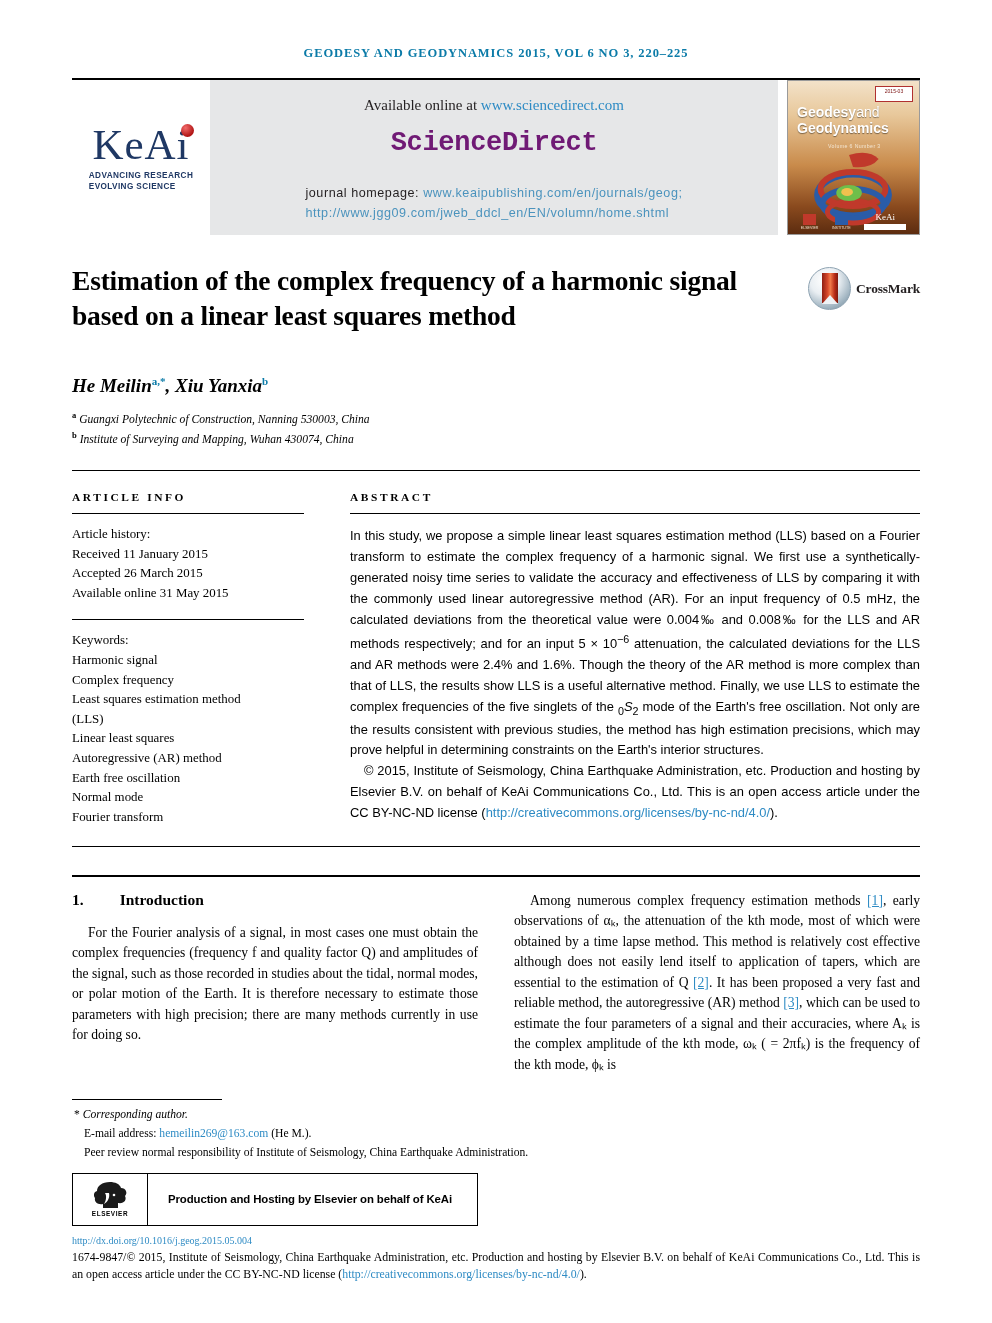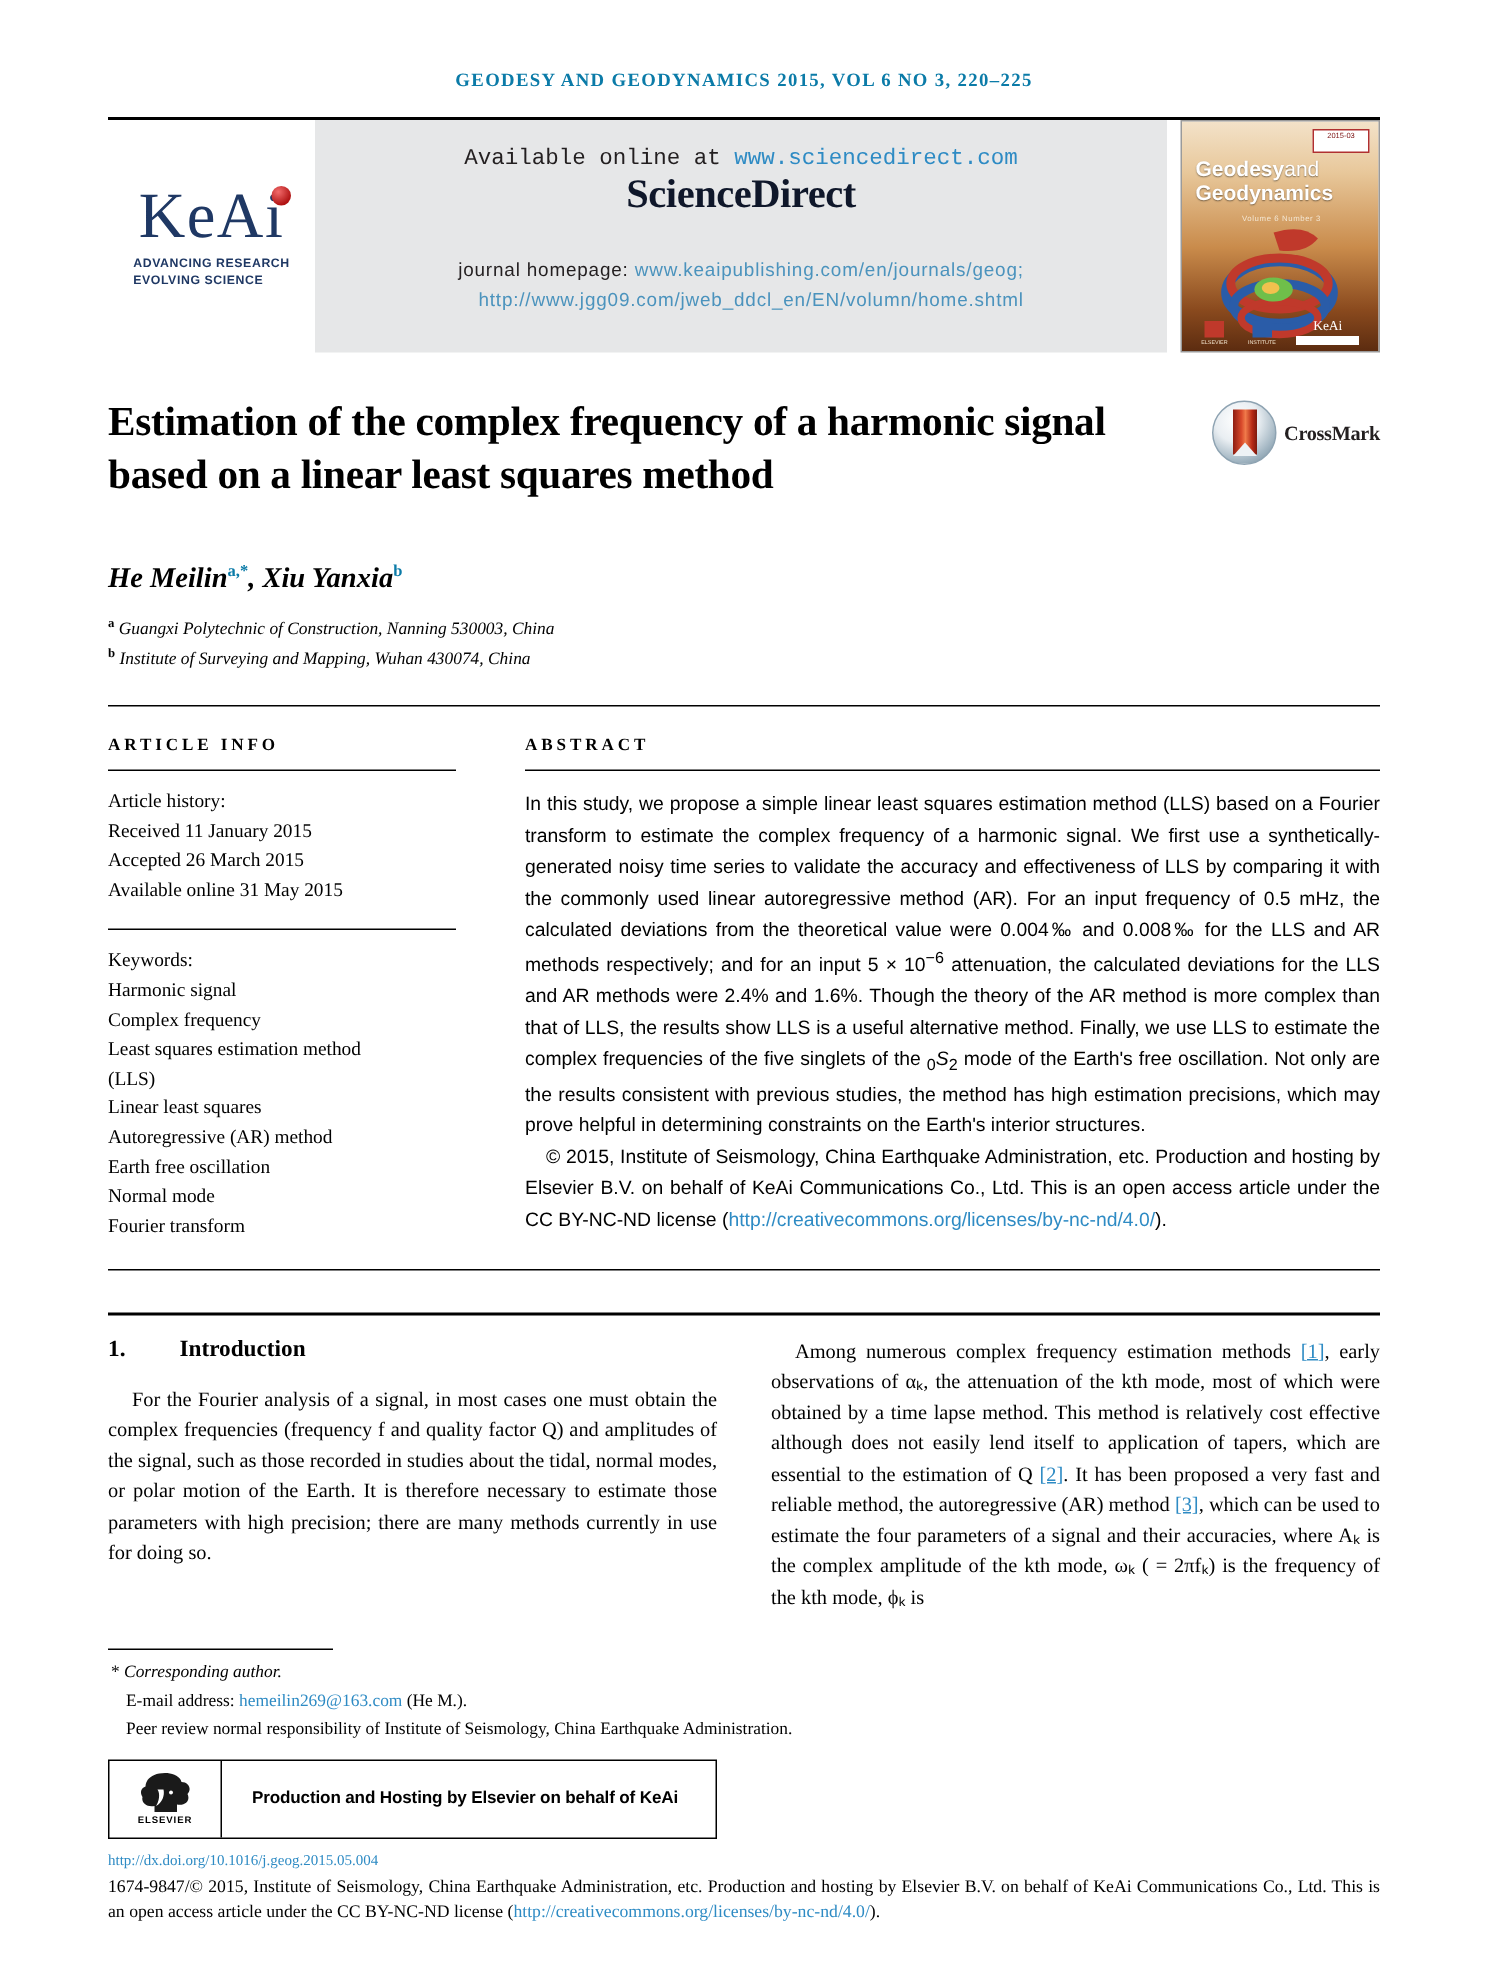--- a/index.html
+++ b/index.html
@@ -83,40 +83,41 @@
     flex: 1 1 auto;
     background: #e6e7e8;
     display: flex;
     flex-direction: column;
     align-items: center;
     justify-content: flex-start;
     padding: 17px 10px 10px 10px;
     box-sizing: border-box;
   }
   .avail {
-    font-family: Liberation Mono, monospace;
+    font-family: Liberation Serif, serif;
     font-size: 15px;
     color: #231f20;
   }
   .avail a {
     color: #2e8bc4;
     text-decoration: none;
   }
   .sd-logo {
-    font-family: Liberation Serif, serif;
+    font-family: Liberation Mono, monospace;
     font-size: 27px;
     font-weight: bold;
-    color: #0f172a;
+    color: #701a75;
+    margin-top: 14px;
     letter-spacing: -0.3px;
   }
   .homepage {
     font-family: "Liberation Sans", sans-serif;
     font-size: 12.6px;
     color: #231f20;
-    text-align: right;
+    text-align: left;
     line-height: 1.55;
     letter-spacing: 0.55px;
     margin-top: 26px;
   }
   .homepage .lnk { color: #4b93bd; }
   .mast-cover {
     width: 133px;
     flex: 0 0 133px;
     margin-left: 9px;
     border: 1px solid #9a9a9a;

